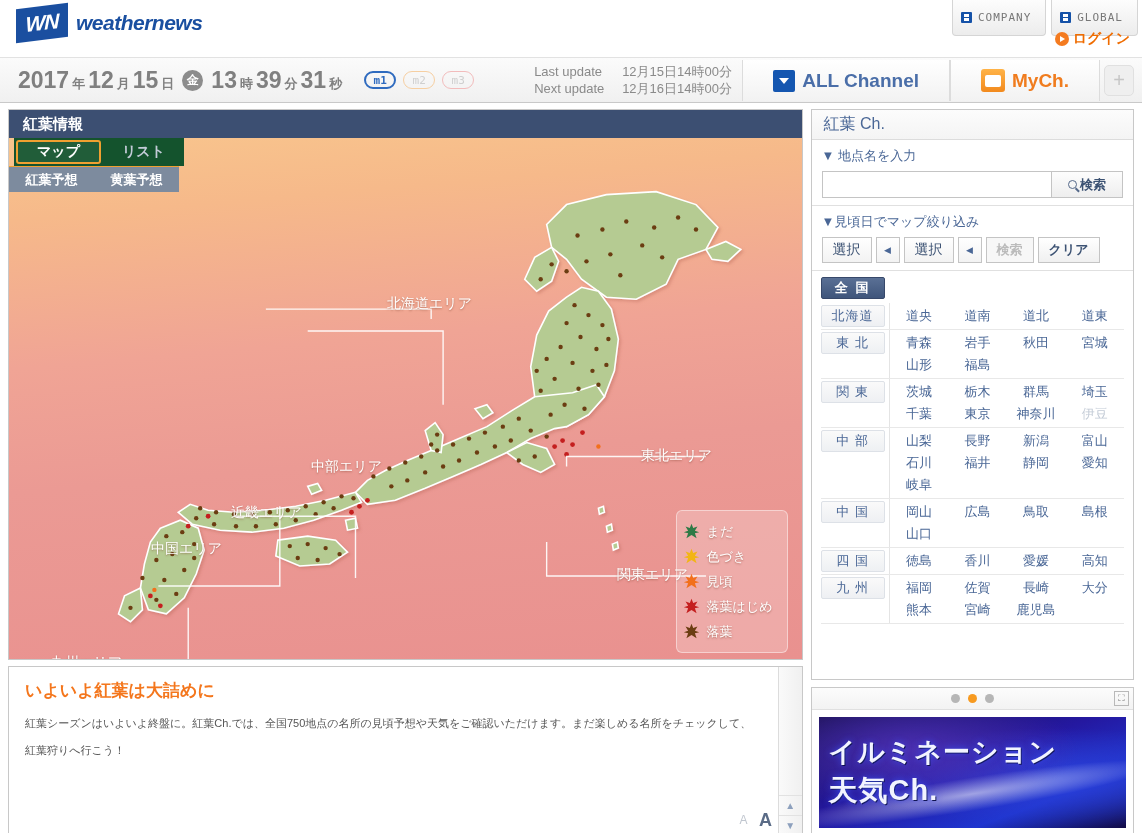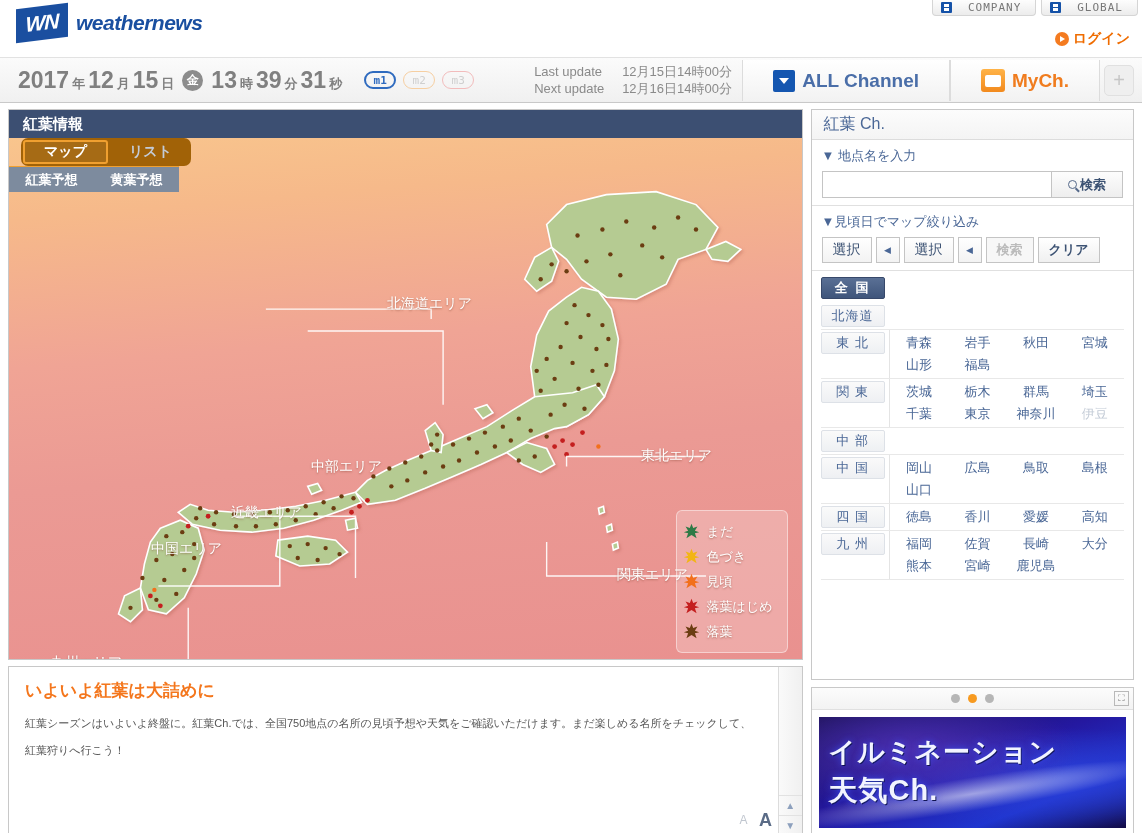--- a/index.html
+++ b/index.html
@@ -30,25 +30,25 @@
     color: #fff; font-weight: bold; font-size: 21px;
     font-style: italic; letter-spacing: -1px;
     font-family: "Liberation Sans", sans-serif;
   }
   .logo-text {
     color: #1a4fa0; font-size: 21px; font-weight: bold;
     font-style: italic; letter-spacing: -0.5px;
   }
   .top-tabs { position: absolute; right: 4px; top: 0; display: flex; gap: 5px; }
   .top-tab {
-    height: 16px; padding: 0 14px 0 8px;
+    height: 36px; padding: 0 14px 0 8px;
     background: linear-gradient(180deg,#fdfdfd,#ececec);
     border: 1px solid #d5d5d5; border-top: none;
     border-radius: 0 0 4px 4px;
-    display: flex; align-items: center; gap: 16px;
+    display: flex; align-items: center; gap: 6px;
     font-size: 11px; color: #777; letter-spacing: 1px;
     font-family: "DejaVu Sans Mono", monospace;
     cursor: pointer;
   }
   .tab-ico {
     width: 11px; height: 11px; background: #1552a8;
     display: inline-block; position: relative; border-radius: 1px;
   }
   .tab-ico:after {
     content: ""; position: absolute; left: 3px; top: 2px;
@@ -156,22 +156,22 @@
     background: linear-gradient(175deg,#f9c98e 0%,#f6b98a 18%,#f0a495 42%,#eb9a94 62%,#e9918f 100%);
   }
   .map-title {
     position: absolute; left: 0; top: 0; width: 100%;
     height: 28px; background: #3c4f72; color: #fff;
     font-size: 15px; font-weight: bold;
     display: flex; align-items: center; padding-left: 14px;
     z-index: 6;
   }
   .map-tabs {
-    position: absolute; left: 12px; top: 28px; z-index: 6;
-    background: #a16207; display: flex; height: 28px; width: 170px; border-radius: 7px;
+    position: absolute; left: 5px; top: 28px; z-index: 6;
+    background: #14532d; display: flex; height: 28px; width: 170px;
   }
   .map-tab {
     flex: 1; display: flex; align-items: center; justify-content: center;
     font-size: 14px; font-weight: bold; color: #fff; cursor: pointer;
   }
   .map-tab.active {
     border: 2px solid #f0a030; border-radius: 3px; margin: 2px;
     background: rgba(255,255,255,0.06);
   }
   .map-tab.inactive { color: #c3cbd7; }
@@ -695,20 +695,26 @@
         </div>
       </div>
 
       <div class="region-area">
         <div class="all-row">
           <div class="all-btn">全 国</div>
         </div>
         <div id="region-rows">
             <div class="reg-row">
               <div class="reg-name">北海道</div>
+              <div class="pref-wrap">
+                <div class="pref">道央</div>
+                <div class="pref">道南</div>
+                <div class="pref">道北</div>
+                <div class="pref">道東</div>
+              </div>
             </div>
             <div class="reg-row">
               <div class="reg-name">東 北</div>
               <div class="pref-wrap">
                 <div class="pref">青森</div>
                 <div class="pref">岩手</div>
                 <div class="pref">秋田</div>
                 <div class="pref">宮城</div>
                 <div class="pref">山形</div>
                 <div class="pref">福島</div>
@@ -722,20 +728,31 @@
                 <div class="pref">群馬</div>
                 <div class="pref">埼玉</div>
                 <div class="pref">千葉</div>
                 <div class="pref">東京</div>
                 <div class="pref">神奈川</div>
                 <div class="pref dim">伊豆</div>
               </div>
             </div>
             <div class="reg-row">
               <div class="reg-name">中 部</div>
+              <div class="pref-wrap">
+                <div class="pref">山梨</div>
+                <div class="pref">長野</div>
+                <div class="pref">新潟</div>
+                <div class="pref">富山</div>
+                <div class="pref">石川</div>
+                <div class="pref">福井</div>
+                <div class="pref">静岡</div>
+                <div class="pref">愛知</div>
+                <div class="pref">岐阜</div>
+              </div>
             </div>
             <div class="reg-row">
               <div class="reg-name">中 国</div>
               <div class="pref-wrap">
                 <div class="pref">岡山</div>
                 <div class="pref">広島</div>
                 <div class="pref">鳥取</div>
                 <div class="pref">島根</div>
                 <div class="pref">山口</div>
               </div>

